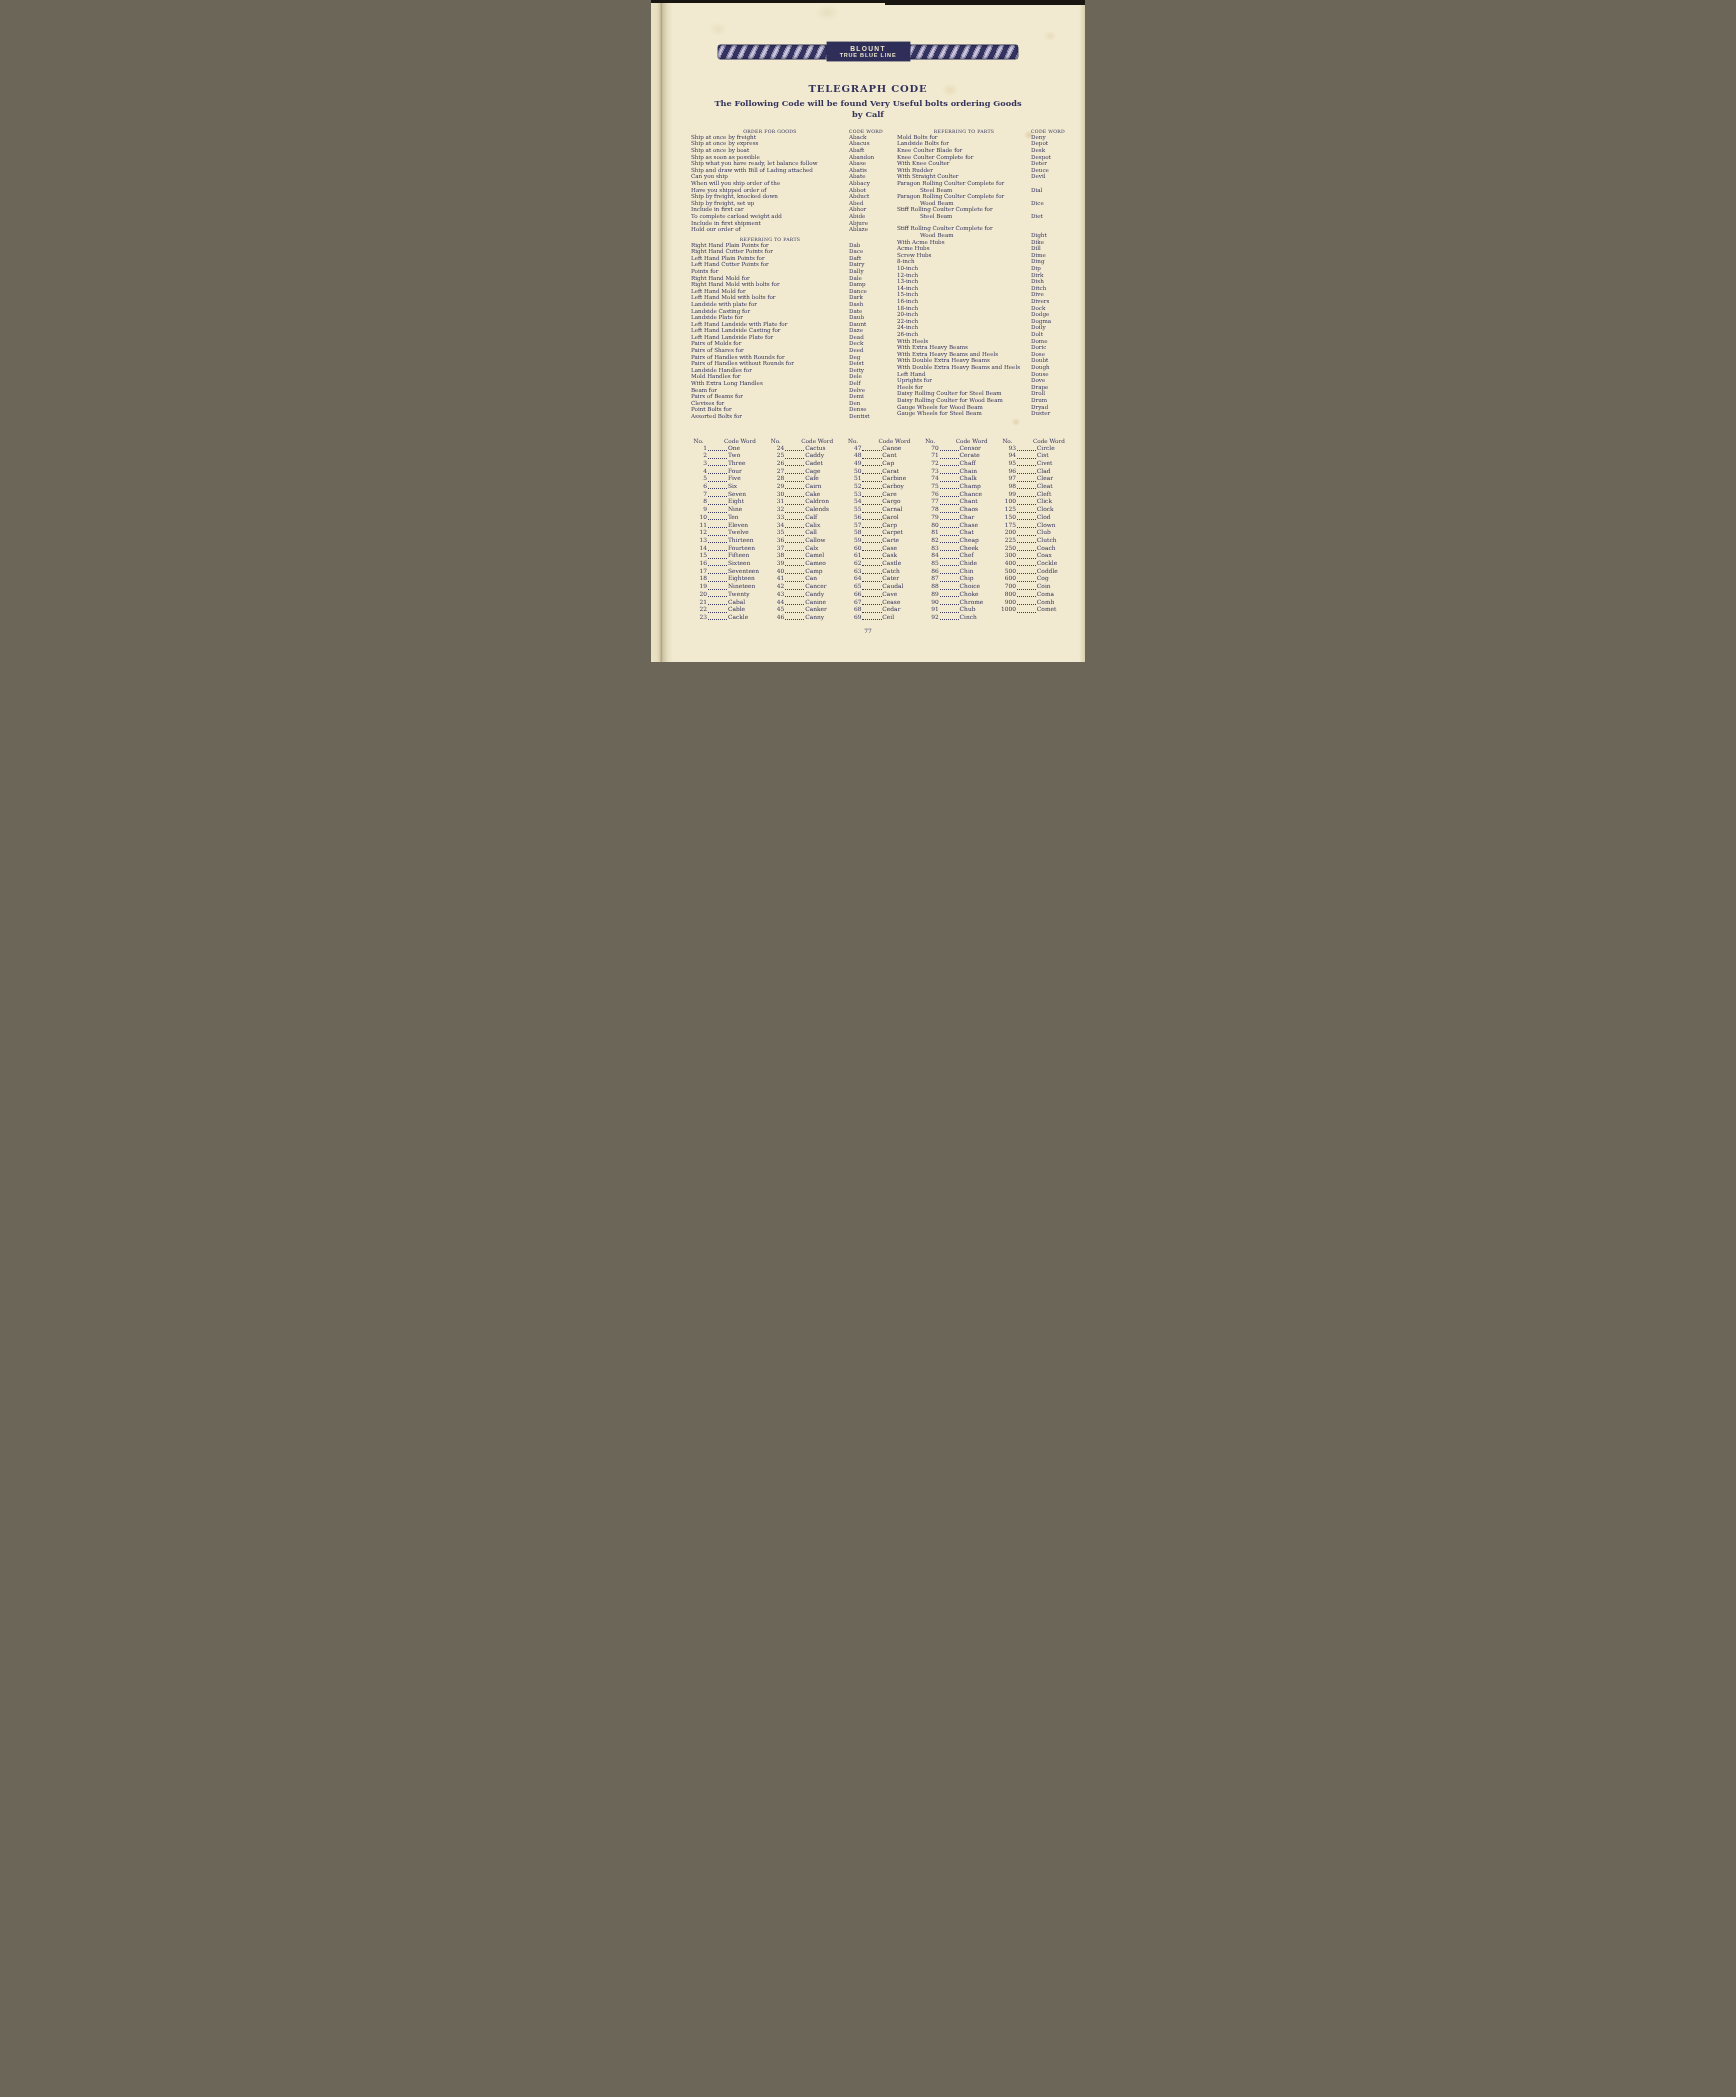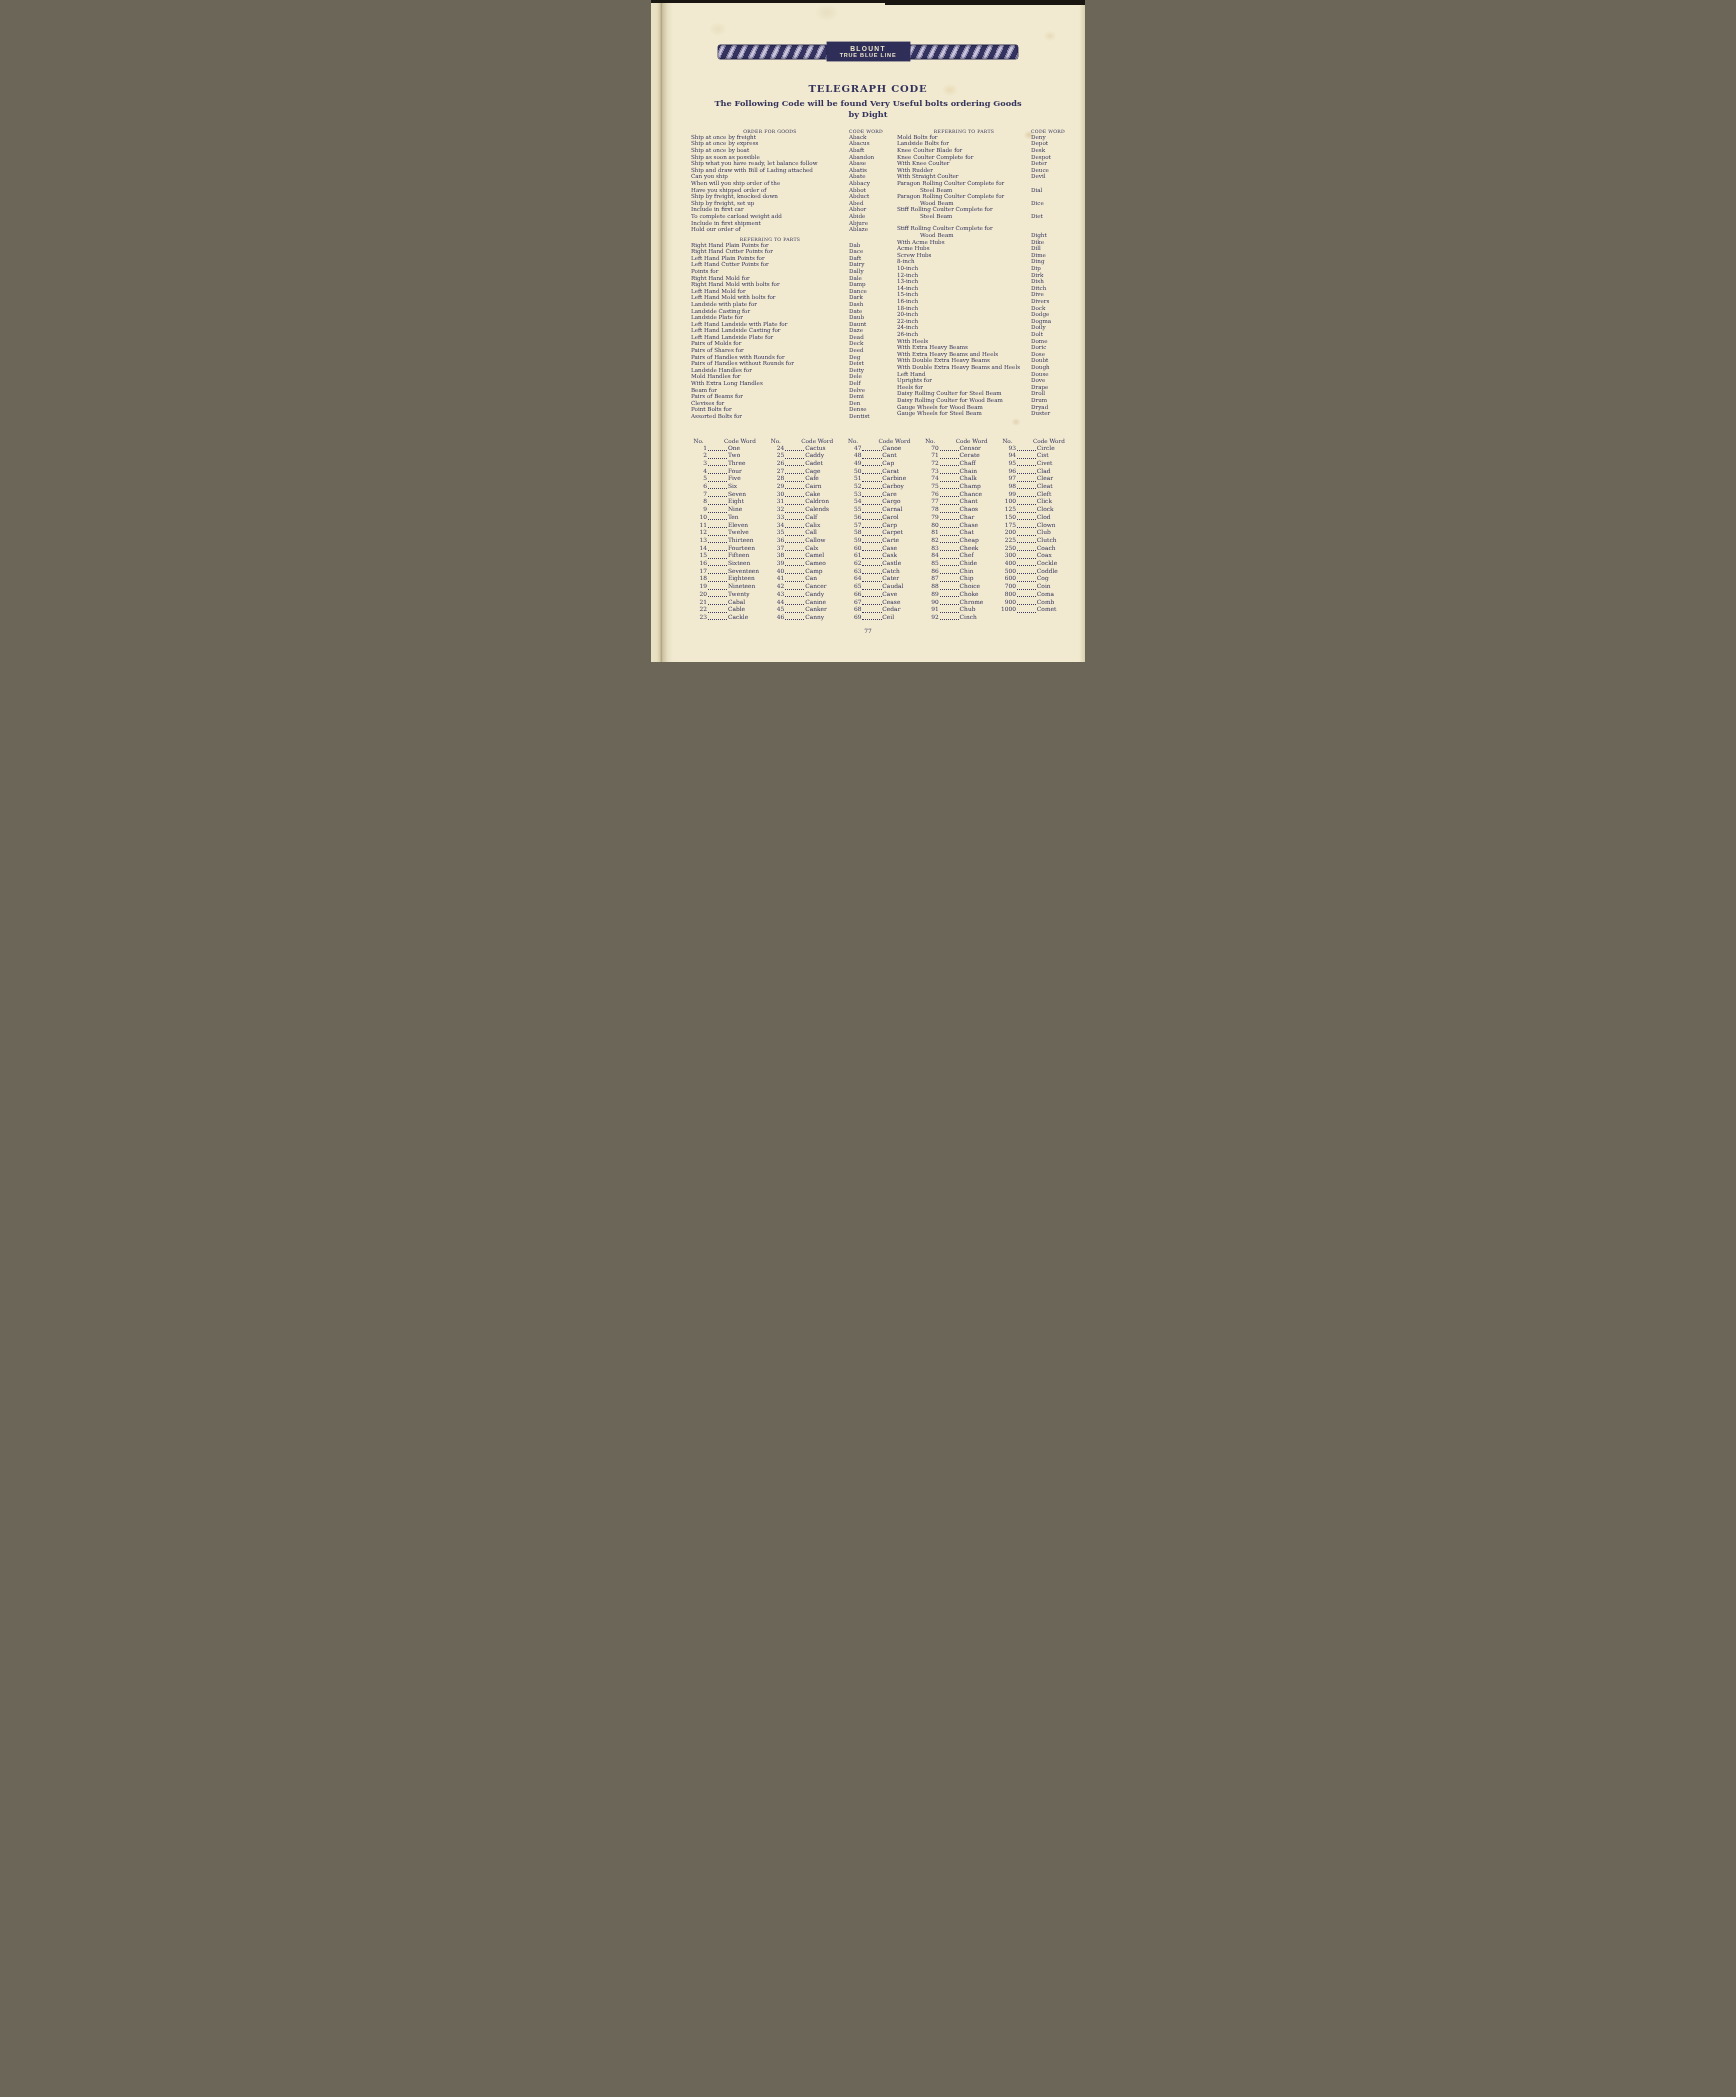--- a/index.html
+++ b/index.html
@@ -115,21 +115,21 @@
         <div class="banner-line1">BLOUNT</div>
         <div class="banner-line2">TRUE BLUE LINE</div>
       </div>
       <div class="rope"></div>
     </div>
 
     <h1 class="title">TELEGRAPH CODE</h1>
 
     <div class="subtitle">
       <div>The Following Code will be found Very Useful bolts ordering Goods</div>
-      <div>by Dight</div>
+      <div>by Calf</div>
     </div>
 
     <div class="lists">
       <div class="half" id="left-half">
           <div class="group">
             <div class="list-head">
               <div class="h-phrase">ORDER FOR GOODS</div>
               <div class="h-code">CODE WORD</div>
             </div>
             <div class="row">

